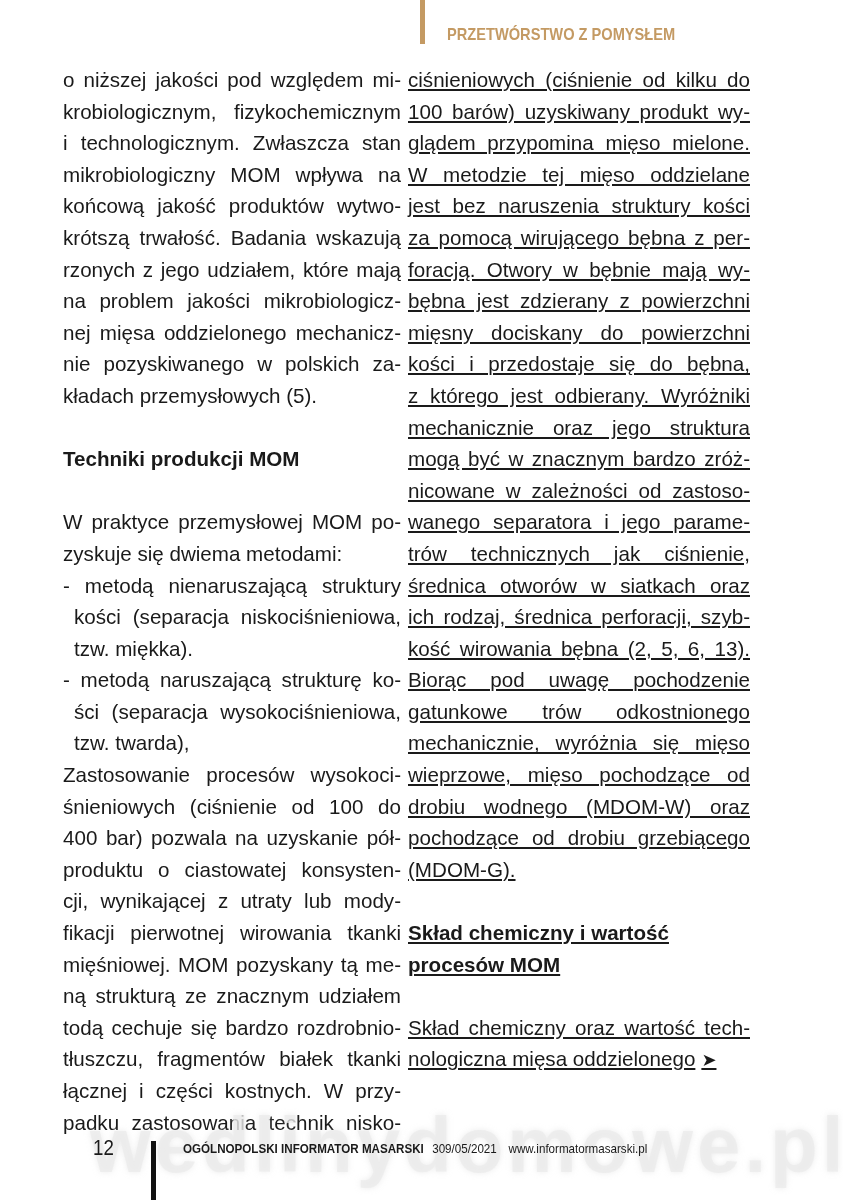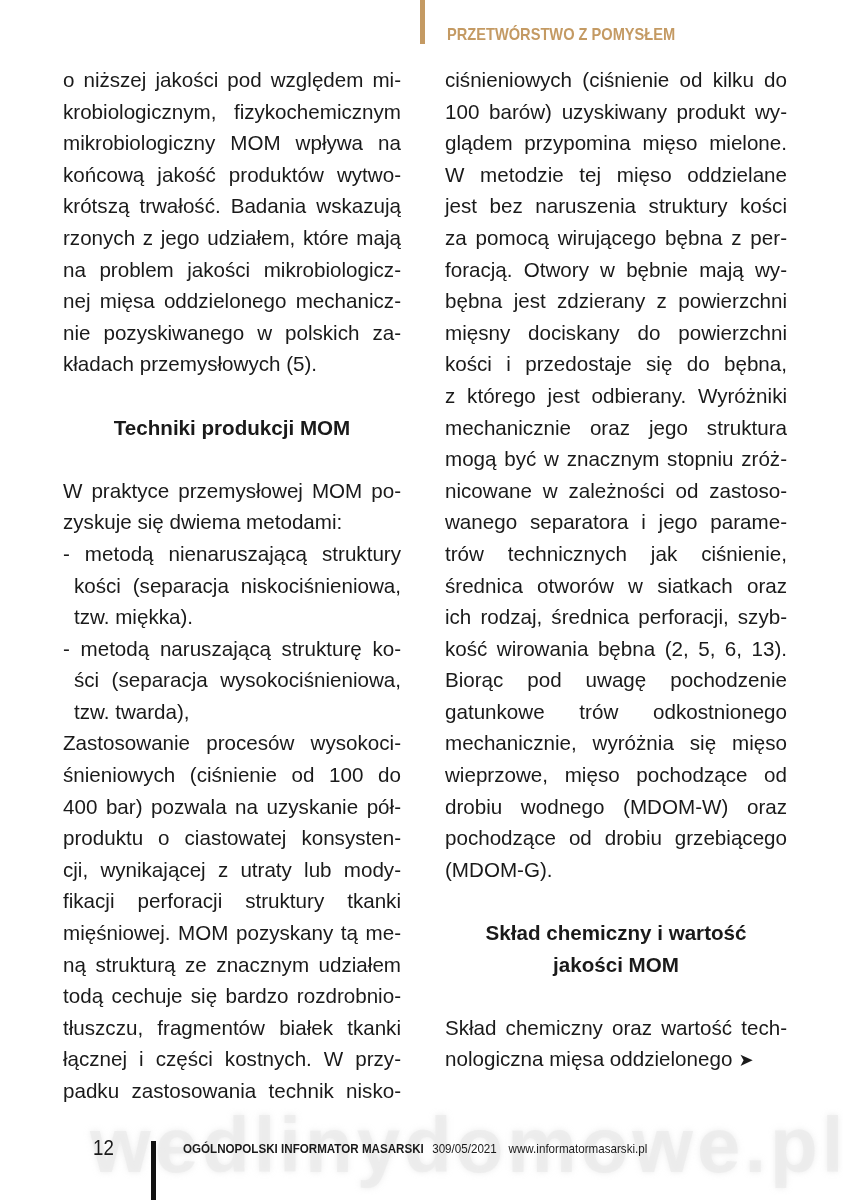--- a/index.html
+++ b/index.html
@@ -3,25 +3,25 @@
 <meta charset="utf-8">
 <style>
   html, body { margin: 0; padding: 0; background: #ffffff; }
   body { width: 843px; height: 1200px; position: relative; overflow: hidden;
          font-family: "Liberation Sans", sans-serif; color: #1a1a1a; }
   .header-bar { position: absolute; left: 420px; top: 0; width: 5px; height: 44px; background: #c49a63; }
   .header-title { position: absolute; left: 447px; top: 25px; font-family: "Liberation Sans", sans-serif;
          font-weight: bold; font-size: 17px; letter-spacing: 0px; color: #c49a63; transform: scaleX(0.86); transform-origin: left top; white-space: nowrap; }
   .col { position: absolute; top: 64px; font-size: 20.6px; line-height: 31.6px; }
   .col-left { left: 63px; width: 338px; }
-  .col-right { left: 445px; width: 342px; }
+  .col-right { left: 408px; width: 342px; text-decoration: underline; }
   .line { display: block; white-space: nowrap; text-align: justify; text-align-last: justify; height: 31.6px; }
   .line.last { text-align-last: left; }
   .line.indent { padding-left: 11px; }
-  .heading { font-weight: bold; font-size: 20.6px; display: block; white-space: nowrap; height: 31.6px; text-align: center; }
+  .heading { font-weight: bold; font-size: 20.6px; display: block; white-space: nowrap; height: 31.6px; }
   .gap { display: block; height: 31.6px; }
   .arrow { font-size: 18px; margin-left: 6px; }
   .watermark { position: absolute; left: 90px; top: 1100px; font-size: 78px; font-weight: bold; color: rgba(235,235,235,0.75);
          letter-spacing: 4px; white-space: nowrap; text-shadow: 0 0 6px rgba(200,200,200,0.35); pointer-events: none; }
   .page-num { position: absolute; left: 93px; top: 1135px; font-size: 22px; color: #1a1a1a; transform: scaleX(0.85); transform-origin: left top; }
   .footer-bar { position: absolute; left: 151px; top: 1141px; width: 5px; height: 59px; background: #111; }
   .footer-text { position: absolute; left: 183px; top: 1141px; font-size: 13.5px; white-space: nowrap; color: #1a1a1a; transform: scaleX(0.86); transform-origin: left top; }
   .footer-text .pub { font-weight: bold; }
   .footer-text .issue { margin-left: 6px; }
   .footer-text .url { margin-left: 10px; }
@@ -29,20 +29,21 @@
 </head>
 <body>
 
 <div class="header-bar"></div>
 <div class="header-title">PRZETWÓRSTWO Z POMYSŁEM</div>
 
 <div class="col col-left">
   <div>
     <span class="line">o niższej jakości pod względem mi-</span>
     <span class="line">krobiologicznym, fizykochemicznym</span>
+    <span class="line">i technologicznym. Zwłaszcza stan</span>
     <span class="line">mikrobiologiczny MOM wpływa na</span>
     <span class="line">końcową jakość produktów wytwo-</span>
     <span class="line">krótszą trwałość. Badania wskazują</span>
     <span class="line">rzonych z jego udziałem, które mają</span>
     <span class="line">na problem jakości mikrobiologicz-</span>
     <span class="line">nej mięsa oddzielonego mechanicz-</span>
     <span class="line">nie pozyskiwanego w polskich za-</span>
     <span class="line last">kładach przemysłowych (5).</span>
   </div>
   <span class="gap"></span>
@@ -63,21 +64,21 @@
       <span class="line indent">ści (separacja wysokociśnieniowa,</span>
       <span class="line indent last">tzw. twarda),</span>
     </div>
   </div>
   <div>
     <span class="line">Zastosowanie procesów wysokoci-</span>
     <span class="line">śnieniowych (ciśnienie od 100 do</span>
     <span class="line">400 bar) pozwala na uzyskanie pół-</span>
     <span class="line">produktu o ciastowatej konsysten-</span>
     <span class="line">cji, wynikającej z utraty lub mody-</span>
-    <span class="line">fikacji perforacji struktury tkanki</span>
+    <span class="line">fikacji pierwotnej wirowania tkanki</span>
     <span class="line">mięśniowej. MOM pozyskany tą me-</span>
     <span class="line">ną strukturą ze znacznym udziałem</span>
     <span class="line">todą cechuje się bardzo rozdrobnio-</span>
     <span class="line">tłuszczu, fragmentów białek tkanki</span>
     <span class="line">łącznej i części kostnych. W przy-</span>
     <span class="line">padku zastosowania technik nisko-</span>
   </div>
 </div>
 
 <div class="col col-right">
@@ -87,39 +88,39 @@
     <span class="line">glądem przypomina mięso mielone.</span>
     <span class="line">W metodzie tej mięso oddzielane</span>
     <span class="line">jest bez naruszenia struktury kości</span>
     <span class="line">za pomocą wirującego bębna z per-</span>
     <span class="line">foracją. Otwory w bębnie mają wy-</span>
     <span class="line">bębna jest zdzierany z powierzchni</span>
     <span class="line">mięsny dociskany do powierzchni</span>
     <span class="line">kości i przedostaje się do bębna,</span>
     <span class="line">z którego jest odbierany. Wyróżniki</span>
     <span class="line">mechanicznie oraz jego struktura</span>
-    <span class="line">mogą być w znacznym stopniu zróż-</span>
+    <span class="line">mogą być w znacznym bardzo zróż-</span>
     <span class="line">nicowane w zależności od zastoso-</span>
     <span class="line">wanego separatora i jego parame-</span>
     <span class="line">trów technicznych jak ciśnienie,</span>
     <span class="line">średnica otworów w siatkach oraz</span>
     <span class="line">ich rodzaj, średnica perforacji, szyb-</span>
     <span class="line">kość wirowania bębna (2, 5, 6, 13).</span>
     <span class="line">Biorąc pod uwagę pochodzenie</span>
     <span class="line">gatunkowe trów odkostnionego</span>
     <span class="line">mechanicznie, wyróżnia się mięso</span>
     <span class="line">wieprzowe, mięso pochodzące od</span>
     <span class="line">drobiu wodnego (MDOM-W) oraz</span>
     <span class="line">pochodzące od drobiu grzebiącego</span>
     <span class="line last">(MDOM-G).</span>
   </div>
   <span class="gap"></span>
   <div>
     <span class="heading">Skład chemiczny i wartość</span>
-    <span class="heading">jakości MOM</span>
+    <span class="heading">procesów MOM</span>
   </div>
   <span class="gap"></span>
   <div>
     <span class="line">Skład chemiczny oraz wartość tech-</span>
     <span class="line last"><span>nologiczna mięsa oddzielonego</span><span class="arrow">➤</span></span>
   </div>
 </div>
 
 <div class="watermark">wedlinydomowe.pl</div>
 

